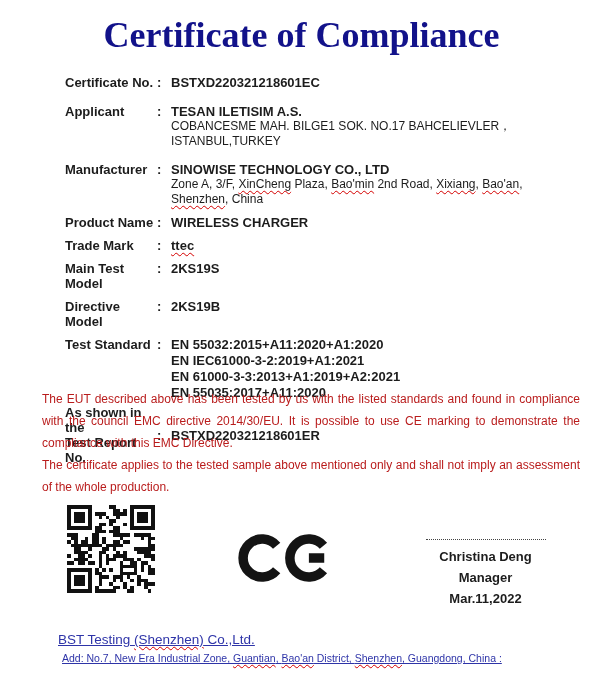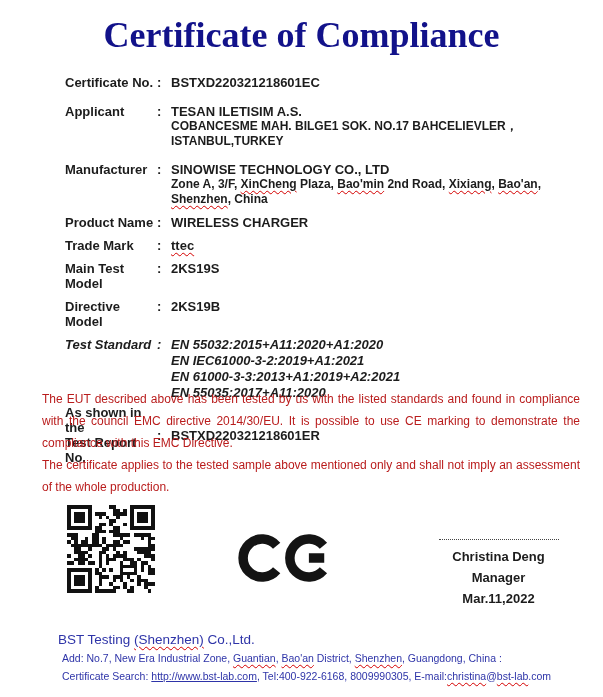--- a/index.html
+++ b/index.html
@@ -10,42 +10,42 @@
   .title{
     position:absolute;top:14px;left:0;width:100%;text-align:center;
     font-family:"Liberation Serif","DejaVu Serif",serif;font-weight:bold;
     font-size:36px;color:#12128a;letter-spacing:0px;
   }
   .fields{position:absolute;top:75px;left:65px;right:28px;}
   .row{display:flex;align-items:flex-start;}
   .row .lbl{width:92px;flex:0 0 92px;font-weight:bold;font-size:13px;line-height:15px;}
   .row .col{width:14px;flex:0 0 14px;font-weight:bold;font-size:13px;line-height:15px;}
   .row .val{flex:1;font-weight:bold;font-size:13px;line-height:15px;}
-  .addr{font-weight:bold;font-size:12px;line-height:15px;}
+  .addr{font-weight:normal;font-size:12px;line-height:15px;}
   .mb-cert{margin-bottom:14px;}
   .mb-app{margin-bottom:13px;}
   .mb-man{margin-bottom:8px;}
   .mb-sm{margin-bottom:8px;}
   .mb-std{margin-bottom:4px;}
-  .std-line{line-height:16px;font-style:italic;}
+  .std-line{line-height:16px;}
   .report-row{align-items:center;}
   .report-row .lbl{line-height:15px;}
   .sp{
     text-decoration-line:underline;text-decoration-style:wavy;
     text-decoration-color:#d40000;text-decoration-thickness:1px;text-underline-offset:2px;
   }
   .body-text{position:absolute;top:388px;left:42px;width:538px;font-size:12px;line-height:22px;color:#b91c1c;}
   .body-text .para{text-align:justify;}
   .band{position:absolute;top:493px;left:0;width:603px;height:130px;}
   .qr{position:absolute;left:67px;top:12px;width:88px;height:88px;}
   .ce{position:absolute;left:238px;top:30px;}
-  .sig{position:absolute;left:416px;top:40px;width:165px;text-align:center;}
+  .sig{position:absolute;left:403px;top:40px;width:165px;text-align:center;}
   .sig-line{width:120px;margin:0 auto 6px auto;border-bottom:1px dotted #444;height:6px;}
   .sig-text{font-weight:bold;font-size:13px;line-height:21px;}
-  .footer{position:absolute;top:631px;left:58px;right:10px;color:#2e34a8;}
+  .footer{position:absolute;top:631px;left:58px;right:10px;color:#2e34a8;text-decoration:underline;}
   .f-company{font-size:13.5px;line-height:17px;}
   .f-small{font-size:10.5px;line-height:15px;margin-top:3px;margin-left:4px;}
   .lnk{text-decoration:underline;color:#2e34a8;cursor:pointer;}
 </style>
 </head>
 <body>
 
 <div class="page">
 
   <div class="title">Certificate of Compliance</div>
@@ -451,16 +451,15 @@
       <div class="sig-line"></div>
       <div class="sig-text">Christina Deng</div>
       <div class="sig-text">Manager</div>
       <div class="sig-text">Mar.11,2022</div>
     </div>
   </div>
 
   <div class="footer">
     <div class="f-company"><span>BST Testing </span><span class="sp">(Shenzhen)</span><span> Co.,Ltd.</span></div>
     <div class="f-small"><span>Add: No.7, New Era Industrial Zone, </span><span class="sp">Guantian</span><span>, </span><span class="sp">Bao'an</span><span> District, </span><span class="sp">Shenzhen</span><span>, Guangdong, China :</span></div>
-    <div class="f-small"><span>Certificate Search: </span><span class="lnk">http://www.bst-lab.com</span><span>, Tel:400-922-6168, 8009990305, E-mail:</span><span class="sp">christina</span><span>@</span><span class="sp">bst-lab</span><span>.com</span></div>
   </div>
 
 </div>
 
 </body></html>

